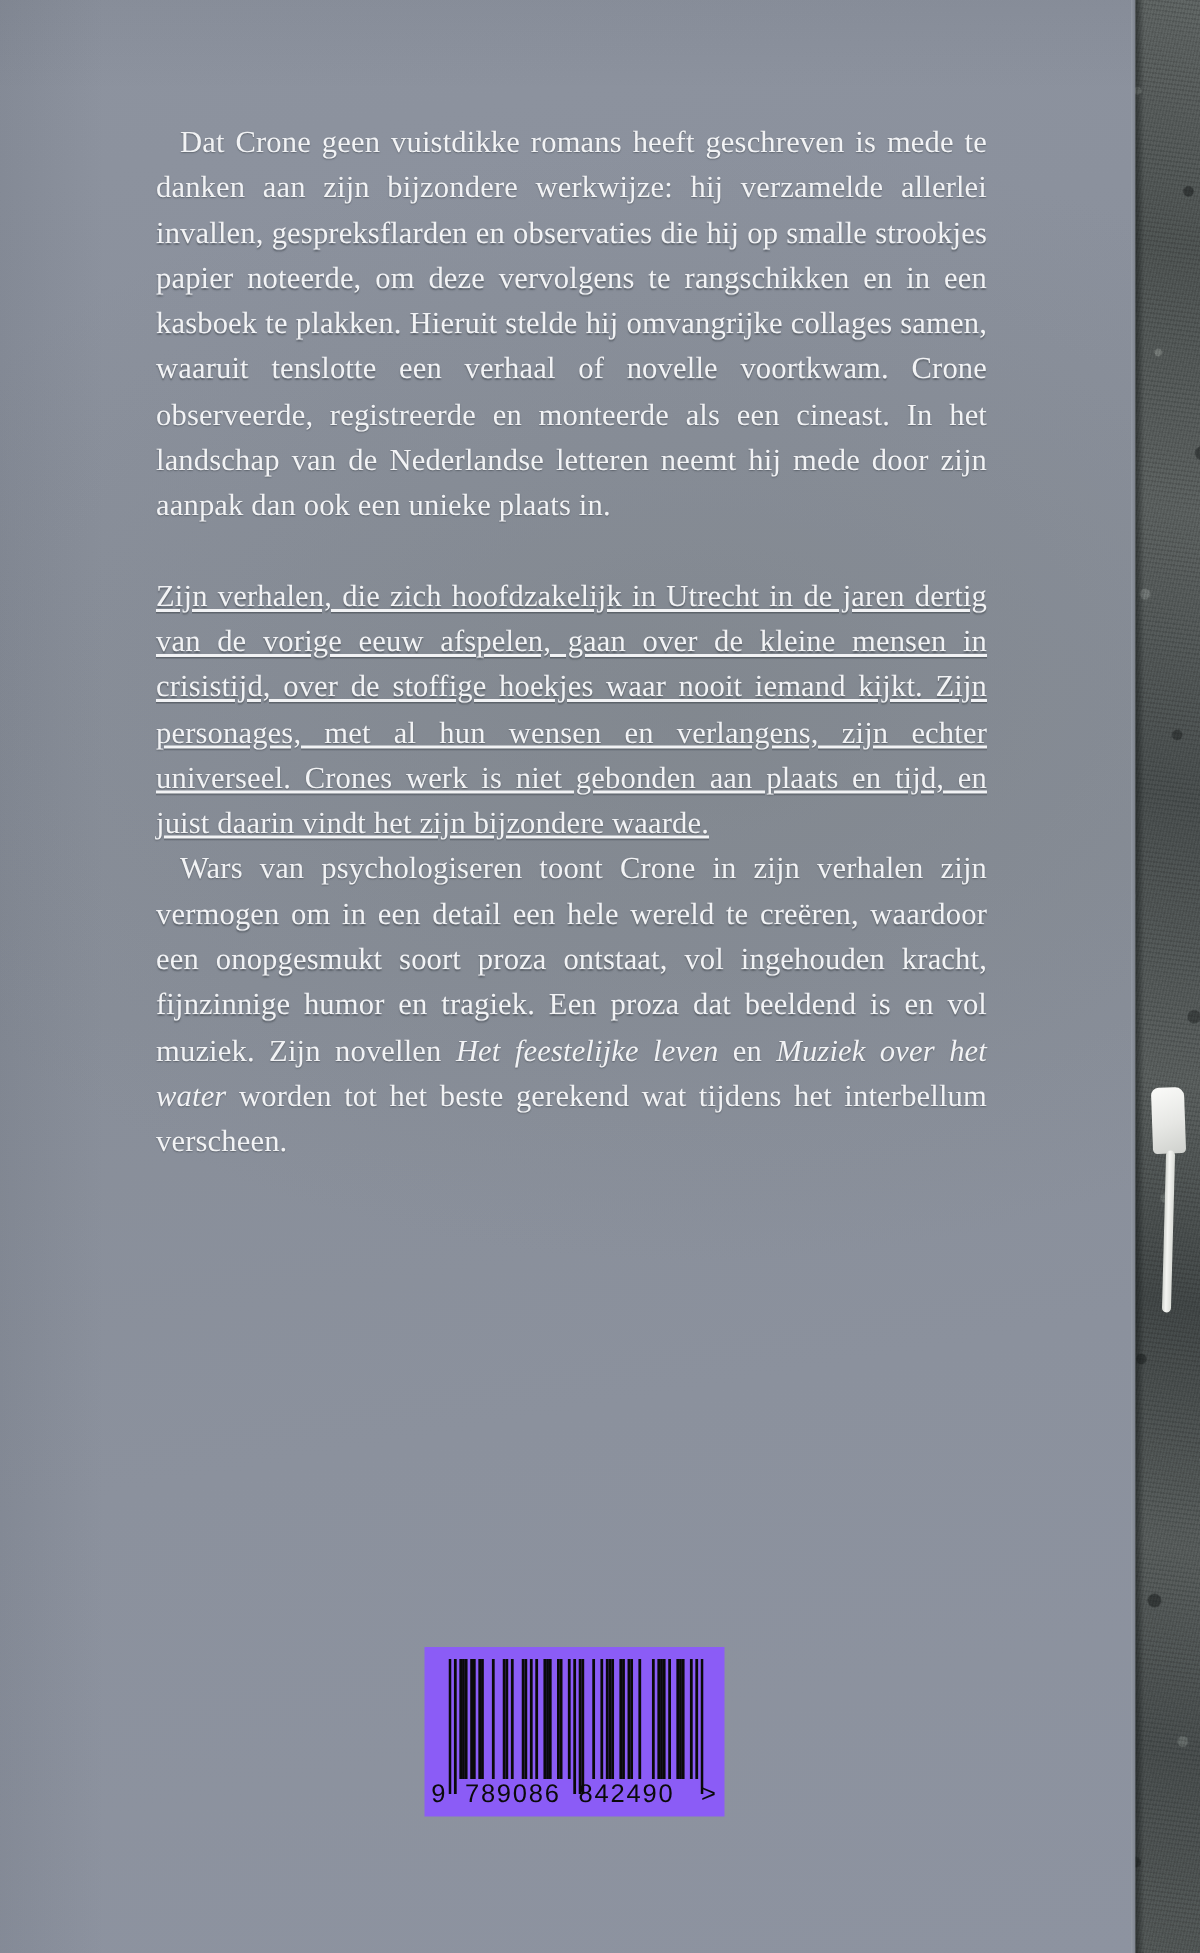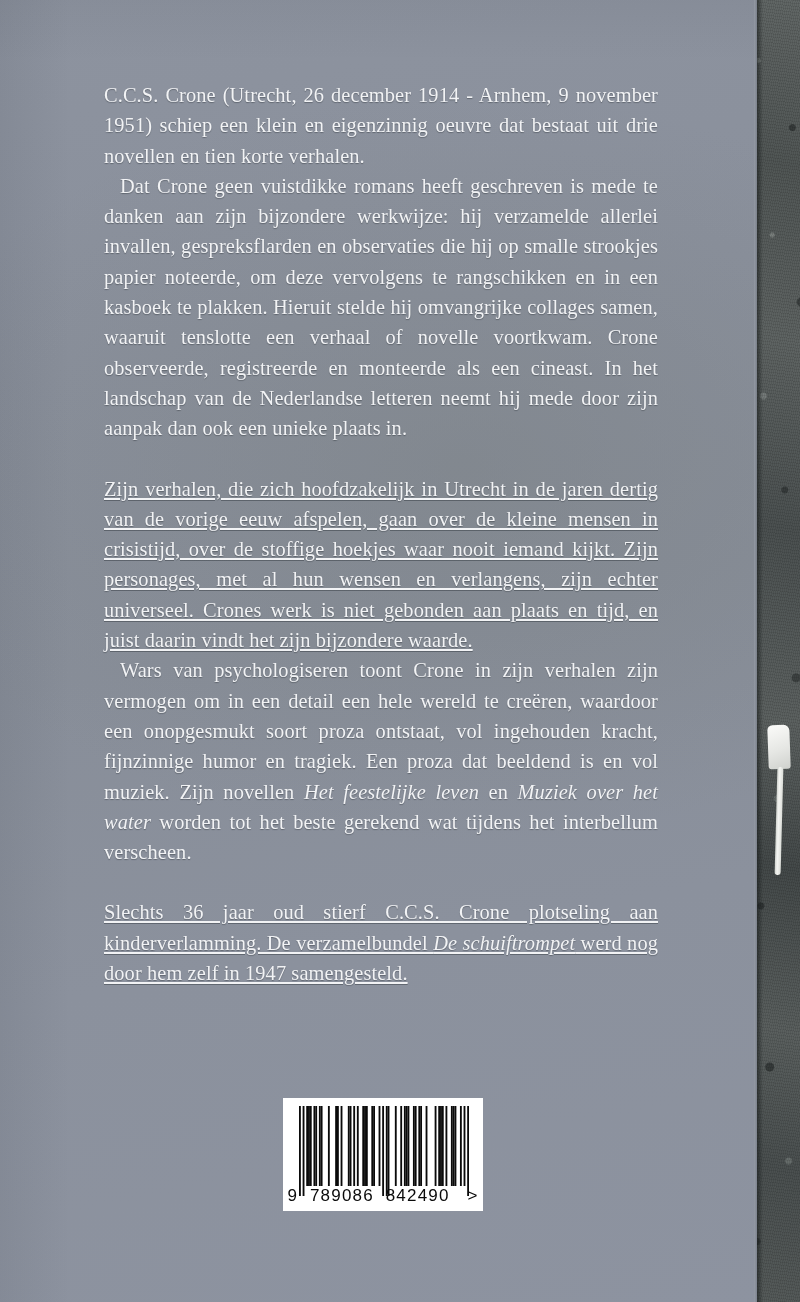--- a/index.html
+++ b/index.html
@@ -69,21 +69,21 @@
     font-style: italic;
   }
 
   
   .barcode-box {
     position: absolute;
     left: 283px;
     top: 1098px;
     width: 200px;
     height: 113px;
-    background: #ffffff;
+    background: #8b5cf6;
     box-shadow: 0 0 0 0 rgba(0,0,0,0);
   }
   .barcode-bars {
     position: absolute;
     left: 16px;
     top: 8px;
     width: 170px;
     height: 80px;
     display: block;
   }
@@ -181,25 +181,23 @@
 </style>
 </head>
 <body>
 
 <div class="cover">
 
   <div class="cover-bg"></div>
   <div class="cover-vignette"></div>
 
   <div class="blurb">
-    <p>C.C.S. Crone (Utrecht, 26 december 1914 - Arnhem, 9 november 1951) schiep een klein en eigenzinnig oeuvre dat bestaat uit drie novellen en tien korte verhalen.</p>
     <p class="indent">Dat Crone geen vuistdikke romans heeft geschreven is mede te danken aan zijn bijzondere werkwijze: hij verzamelde allerlei invallen, gespreksflarden en observaties die hij op smalle strookjes papier noteerde, om deze vervolgens te rangschikken en in een kasboek te plakken. Hieruit stelde hij omvangrijke collages samen, waaruit tenslotte een verhaal of novelle voortkwam. Crone observeerde, registreerde en monteerde als een cineast. In het landschap van de Nederlandse letteren neemt hij mede door zijn aanpak dan ook een unieke plaats in.</p>
     <p class="gap">Zijn verhalen, die zich hoofdzakelijk in Utrecht in de jaren dertig van de vorige eeuw afspelen, gaan over de kleine mensen in crisistijd, over de stoffige hoekjes waar nooit iemand kijkt. Zijn personages, met al hun wensen en verlangens, zijn echter universeel. Crones werk is niet gebonden aan plaats en tijd, en juist daarin vindt het zijn bijzondere waarde.</p>
     <p class="indent">Wars van psychologiseren toont Crone in zijn verhalen zijn vermogen om in een detail een hele wereld te creëren, waardoor een onopgesmukt soort proza ontstaat, vol ingehouden kracht, fijnzinnige humor en tragiek. Een proza dat beeldend is en vol muziek. Zijn novellen <i>Het feestelijke leven</i> en <i>Muziek over het water</i> worden tot het beste gerekend wat tijdens het interbellum verscheen.</p>
-    <p class="gap">Slechts 36 jaar oud stierf C.C.S. Crone plotseling aan kinderverlamming. De verzamelbundel <i>De schuiftrompet</i> werd nog door hem zelf in 1947 samengesteld.</p>
   </div>
 
   <div class="barcode-box">
     <svg class="barcode-bars" viewBox="0 0 170 90" preserveAspectRatio="none" id="barcode-svg" style="height: 90px;">
         <rect x="0.000" y="0" width="1.845" height="90" fill="#0a0a0a"></rect>
         <rect x="3.617" y="0" width="1.845" height="90" fill="#0a0a0a"></rect>
         <rect x="7.234" y="0" width="1.845" height="80" fill="#0a0a0a"></rect>
         <rect x="9.043" y="0" width="1.845" height="80" fill="#0a0a0a"></rect>
         <rect x="10.851" y="0" width="1.845" height="80" fill="#0a0a0a"></rect>
         <rect x="14.468" y="0" width="1.845" height="80" fill="#0a0a0a"></rect>

